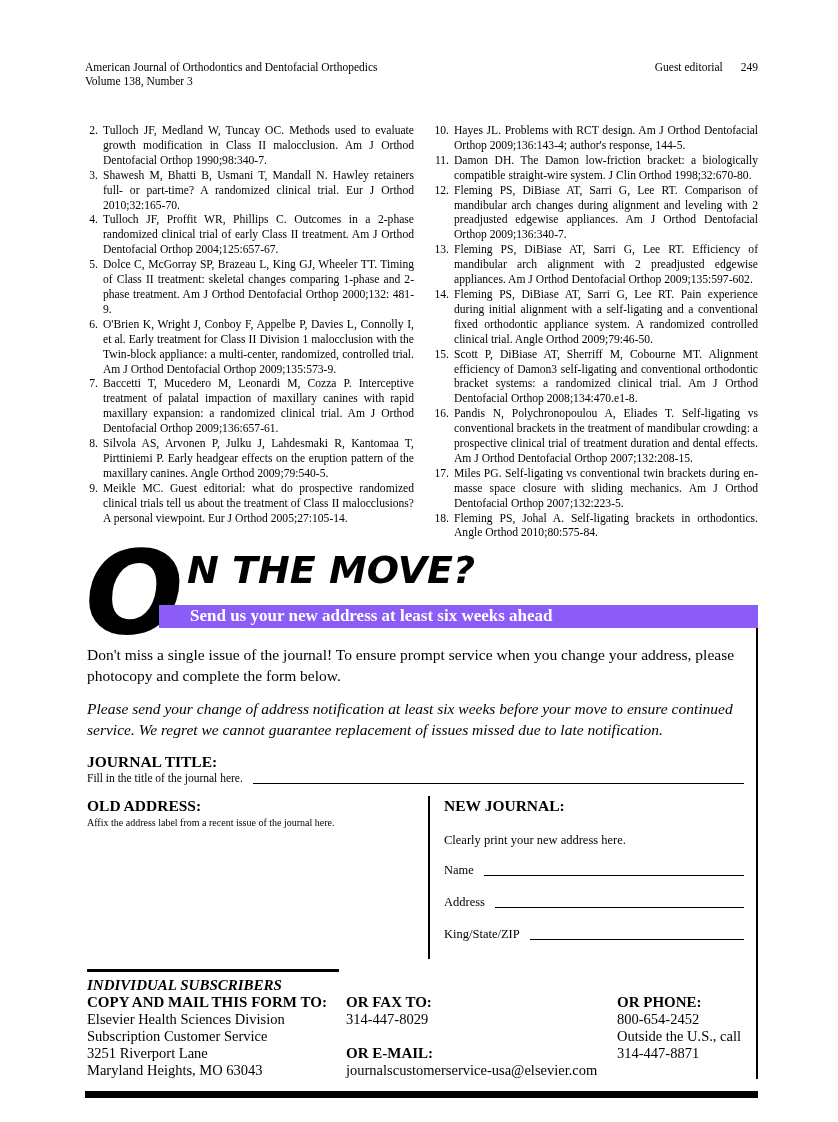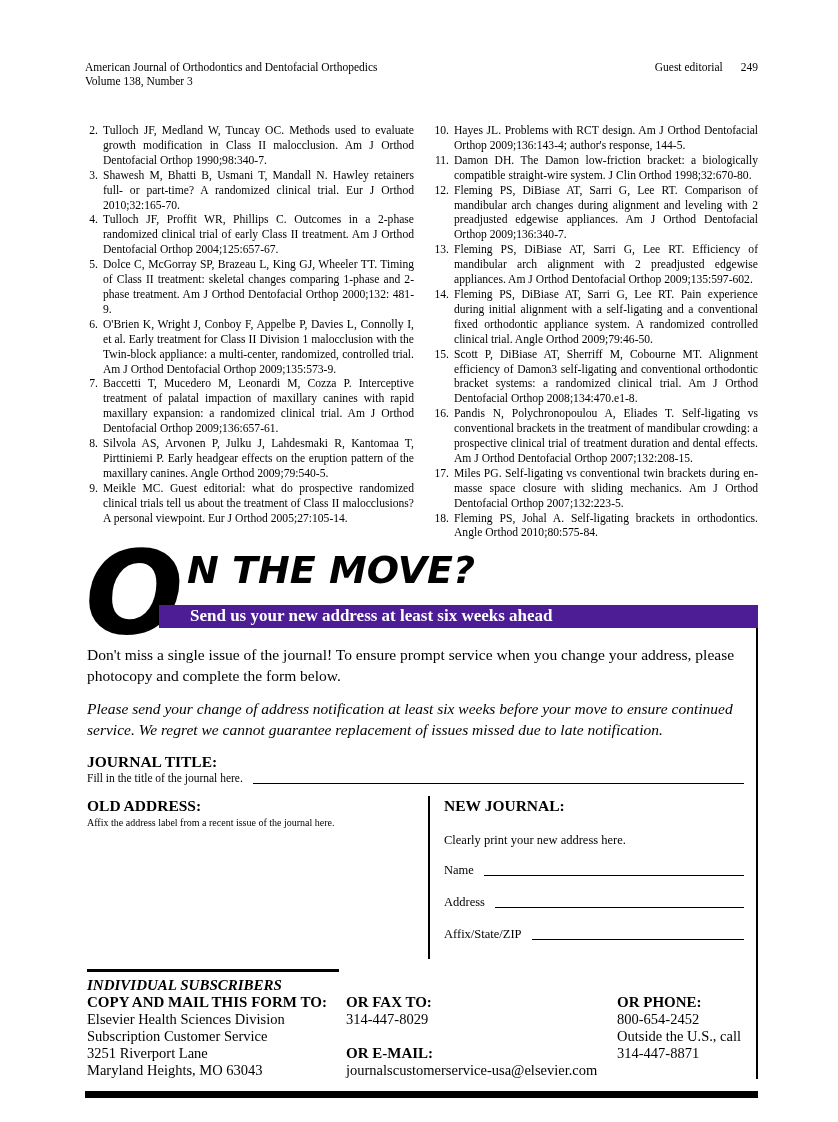--- a/index.html
+++ b/index.html
@@ -74,21 +74,21 @@
     font-size: 38px;
     line-height: 1;
     white-space: nowrap;
   }
   .move-banner {
     position: absolute;
     left: 74px;
     right: 0;
     top: 53px;
     height: 23px;
-    background: #4c1d95;
+    background: #8b5cf6;
     color: #fff;
     font-weight: bold;
     font-size: 17px;
     line-height: 22px;
     padding-left: 31px;
     white-space: nowrap;
   }
   .form-body {
     border-right: 2.5px solid #000;
     padding: 16px 12px 0 2px;
@@ -249,21 +249,21 @@
           <div class="fields">
               <div class="field">
               <span class="field-label">Name</span>
               <span class="field-line"></span>
             </div>
               <div class="field">
               <span class="field-label">Address</span>
               <span class="field-line"></span>
             </div>
               <div class="field">
-              <span class="field-label">Affix/State/ZIP</span>
+              <span class="field-label">King/State/ZIP</span>
               <span class="field-line"></span>
             </div>
             </div>
         </div>
       </div>
 
       <div class="subs">
         <div class="subs-rule"></div>
         <div class="subs-grid">
           <div class="subs-col1">

